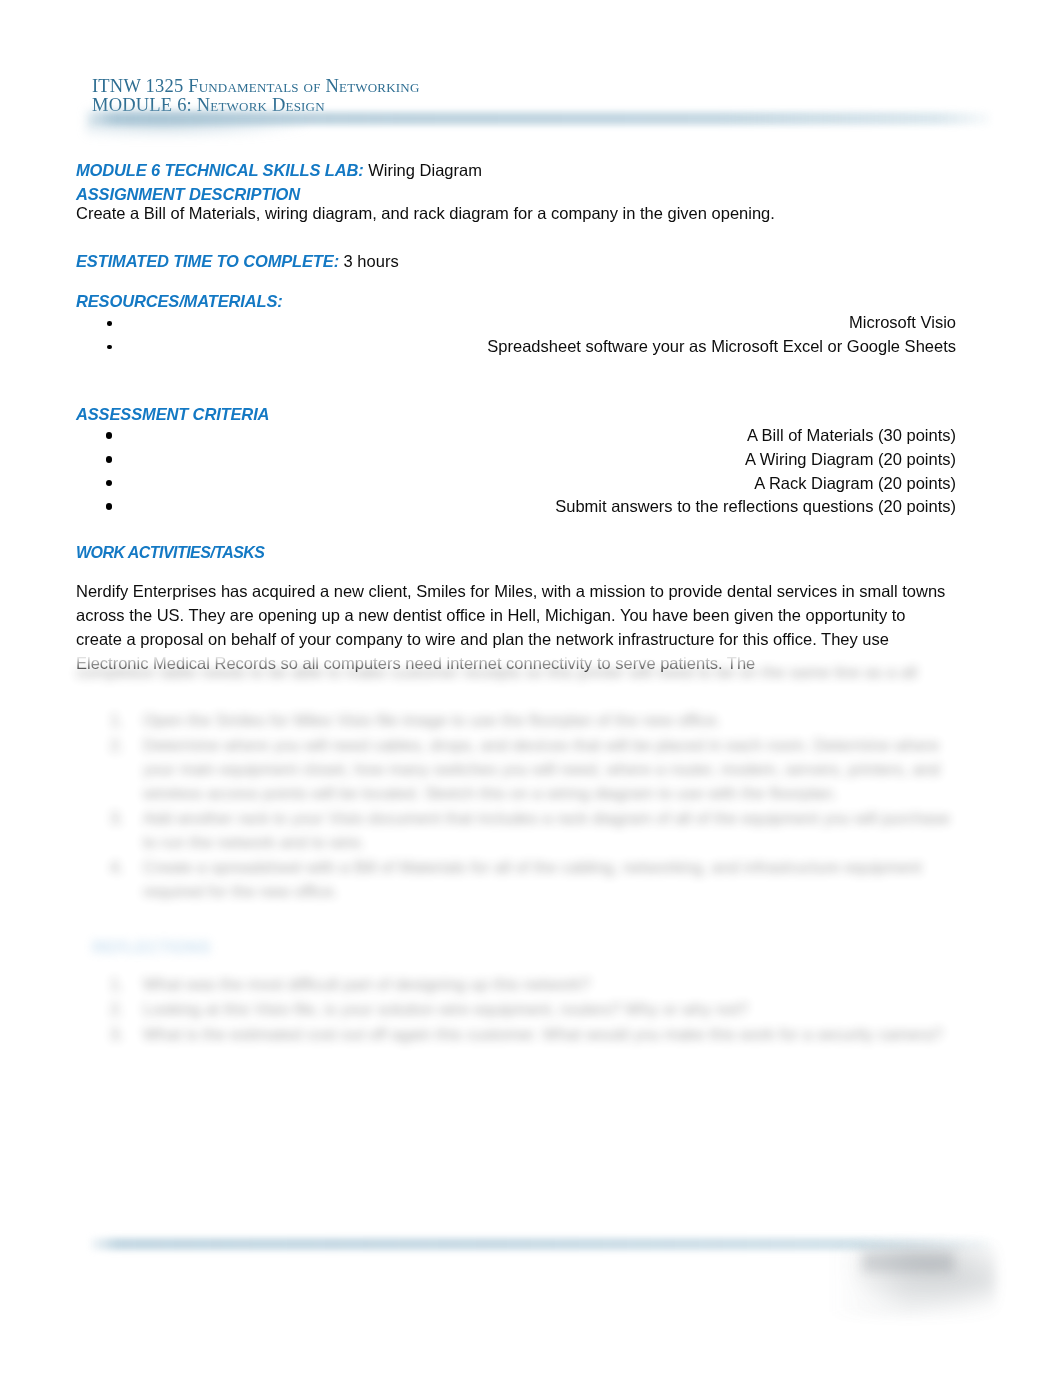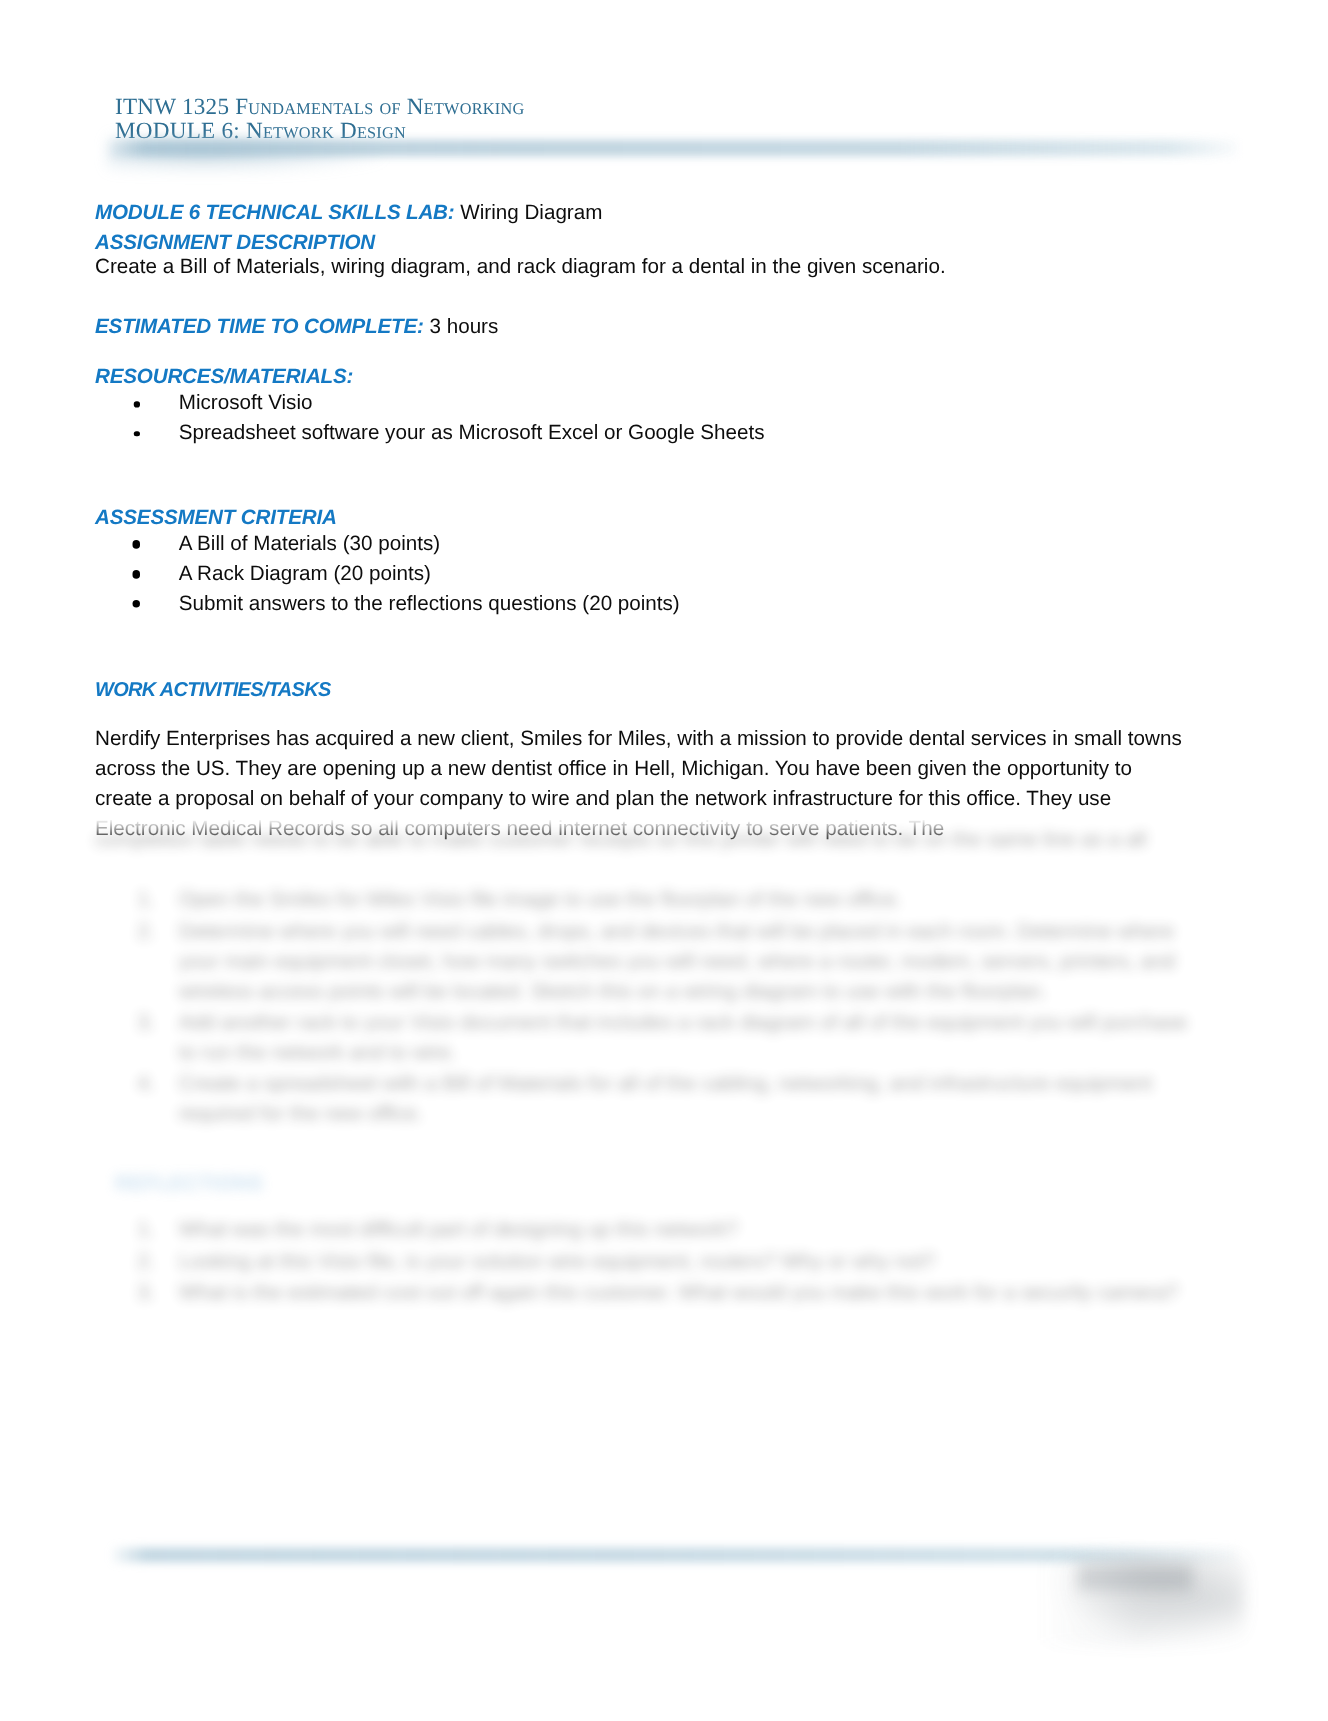--- a/index.html
+++ b/index.html
@@ -105,20 +105,21 @@
     font-family: "Liberation Sans", sans-serif;
     font-size: 16.5px;
     font-weight: normal;
     color: #0d0d0d;
   }
 
   ul.doc-list {
     list-style: none;
     margin: 0;
     padding: 0;
+    text-align: right;
   }
   ul.doc-list li {
     position: relative;
     font-family: "Liberation Sans", sans-serif;
     font-size: 16.5px;
     color: #0d0d0d;
     padding-left: 67px;
     line-height: 23.5px;
   }
   ul.doc-list.small-bullet li::before {
@@ -281,21 +282,21 @@
       <div style="white-space:nowrap;">
         <span class="head-blue" style="display:inline;">MODULE 6 TECHNICAL SKILLS LAB:</span><span class="inline-val">&nbsp;</span><span class="inline-val">Wiring Diagram</span>
       </div>
     </div>
 
     <div class="sec" style="top:185px;">
       <div class="head-blue">ASSIGNMENT DESCRIPTION</div>
     </div>
 
     <div class="sec" style="top:204px; width:880px;">
-      <p class="body-txt">Create a Bill of Materials, wiring diagram, and rack diagram for a dental in the given scenario.</p>
+      <p class="body-txt">Create a Bill of Materials, wiring diagram, and rack diagram for a company in the given opening.</p>
     </div>
 
     <div class="sec" style="top:252px;">
       <div style="white-space:nowrap;">
         <span class="head-blue" style="display:inline;">ESTIMATED TIME TO COMPLETE:</span><span class="inline-val">&nbsp;</span><span class="inline-val">3 hours</span>
       </div>
     </div>
 
     <div class="sec" style="top:292px;">
       <div class="head-blue">RESOURCES/MATERIALS:</div>
@@ -308,20 +309,21 @@
       </ul>
     </div>
 
     <div class="sec" style="top:405px;">
       <div class="head-blue">ASSESSMENT CRITERIA</div>
     </div>
 
     <div class="sec" style="top:424px; width:880px;">
       <ul class="doc-list big-bullet">
         <li>A Bill of Materials (30 points)</li>
+        <li>A Wiring Diagram (20 points)</li>
         <li>A Rack Diagram (20 points)</li>
         <li>Submit answers to the reflections questions (20 points)</li>
       </ul>
     </div>
 
     <div class="sec" style="top:544px;">
       <div class="head-blue condensed">WORK ACTIVITIES/TASKS</div>
     </div>
 
     <p id="para-work">Nerdify Enterprises has acquired a new client, Smiles for Miles, with a mission to provide dental services in small towns across the US. They are opening up a new dentist office in Hell, Michigan. You have been given the opportunity to create a proposal on behalf of your company to wire and plan the network infrastructure for this office. They use Electronic Medical Records so all computers need internet connectivity to serve patients. The</p>

